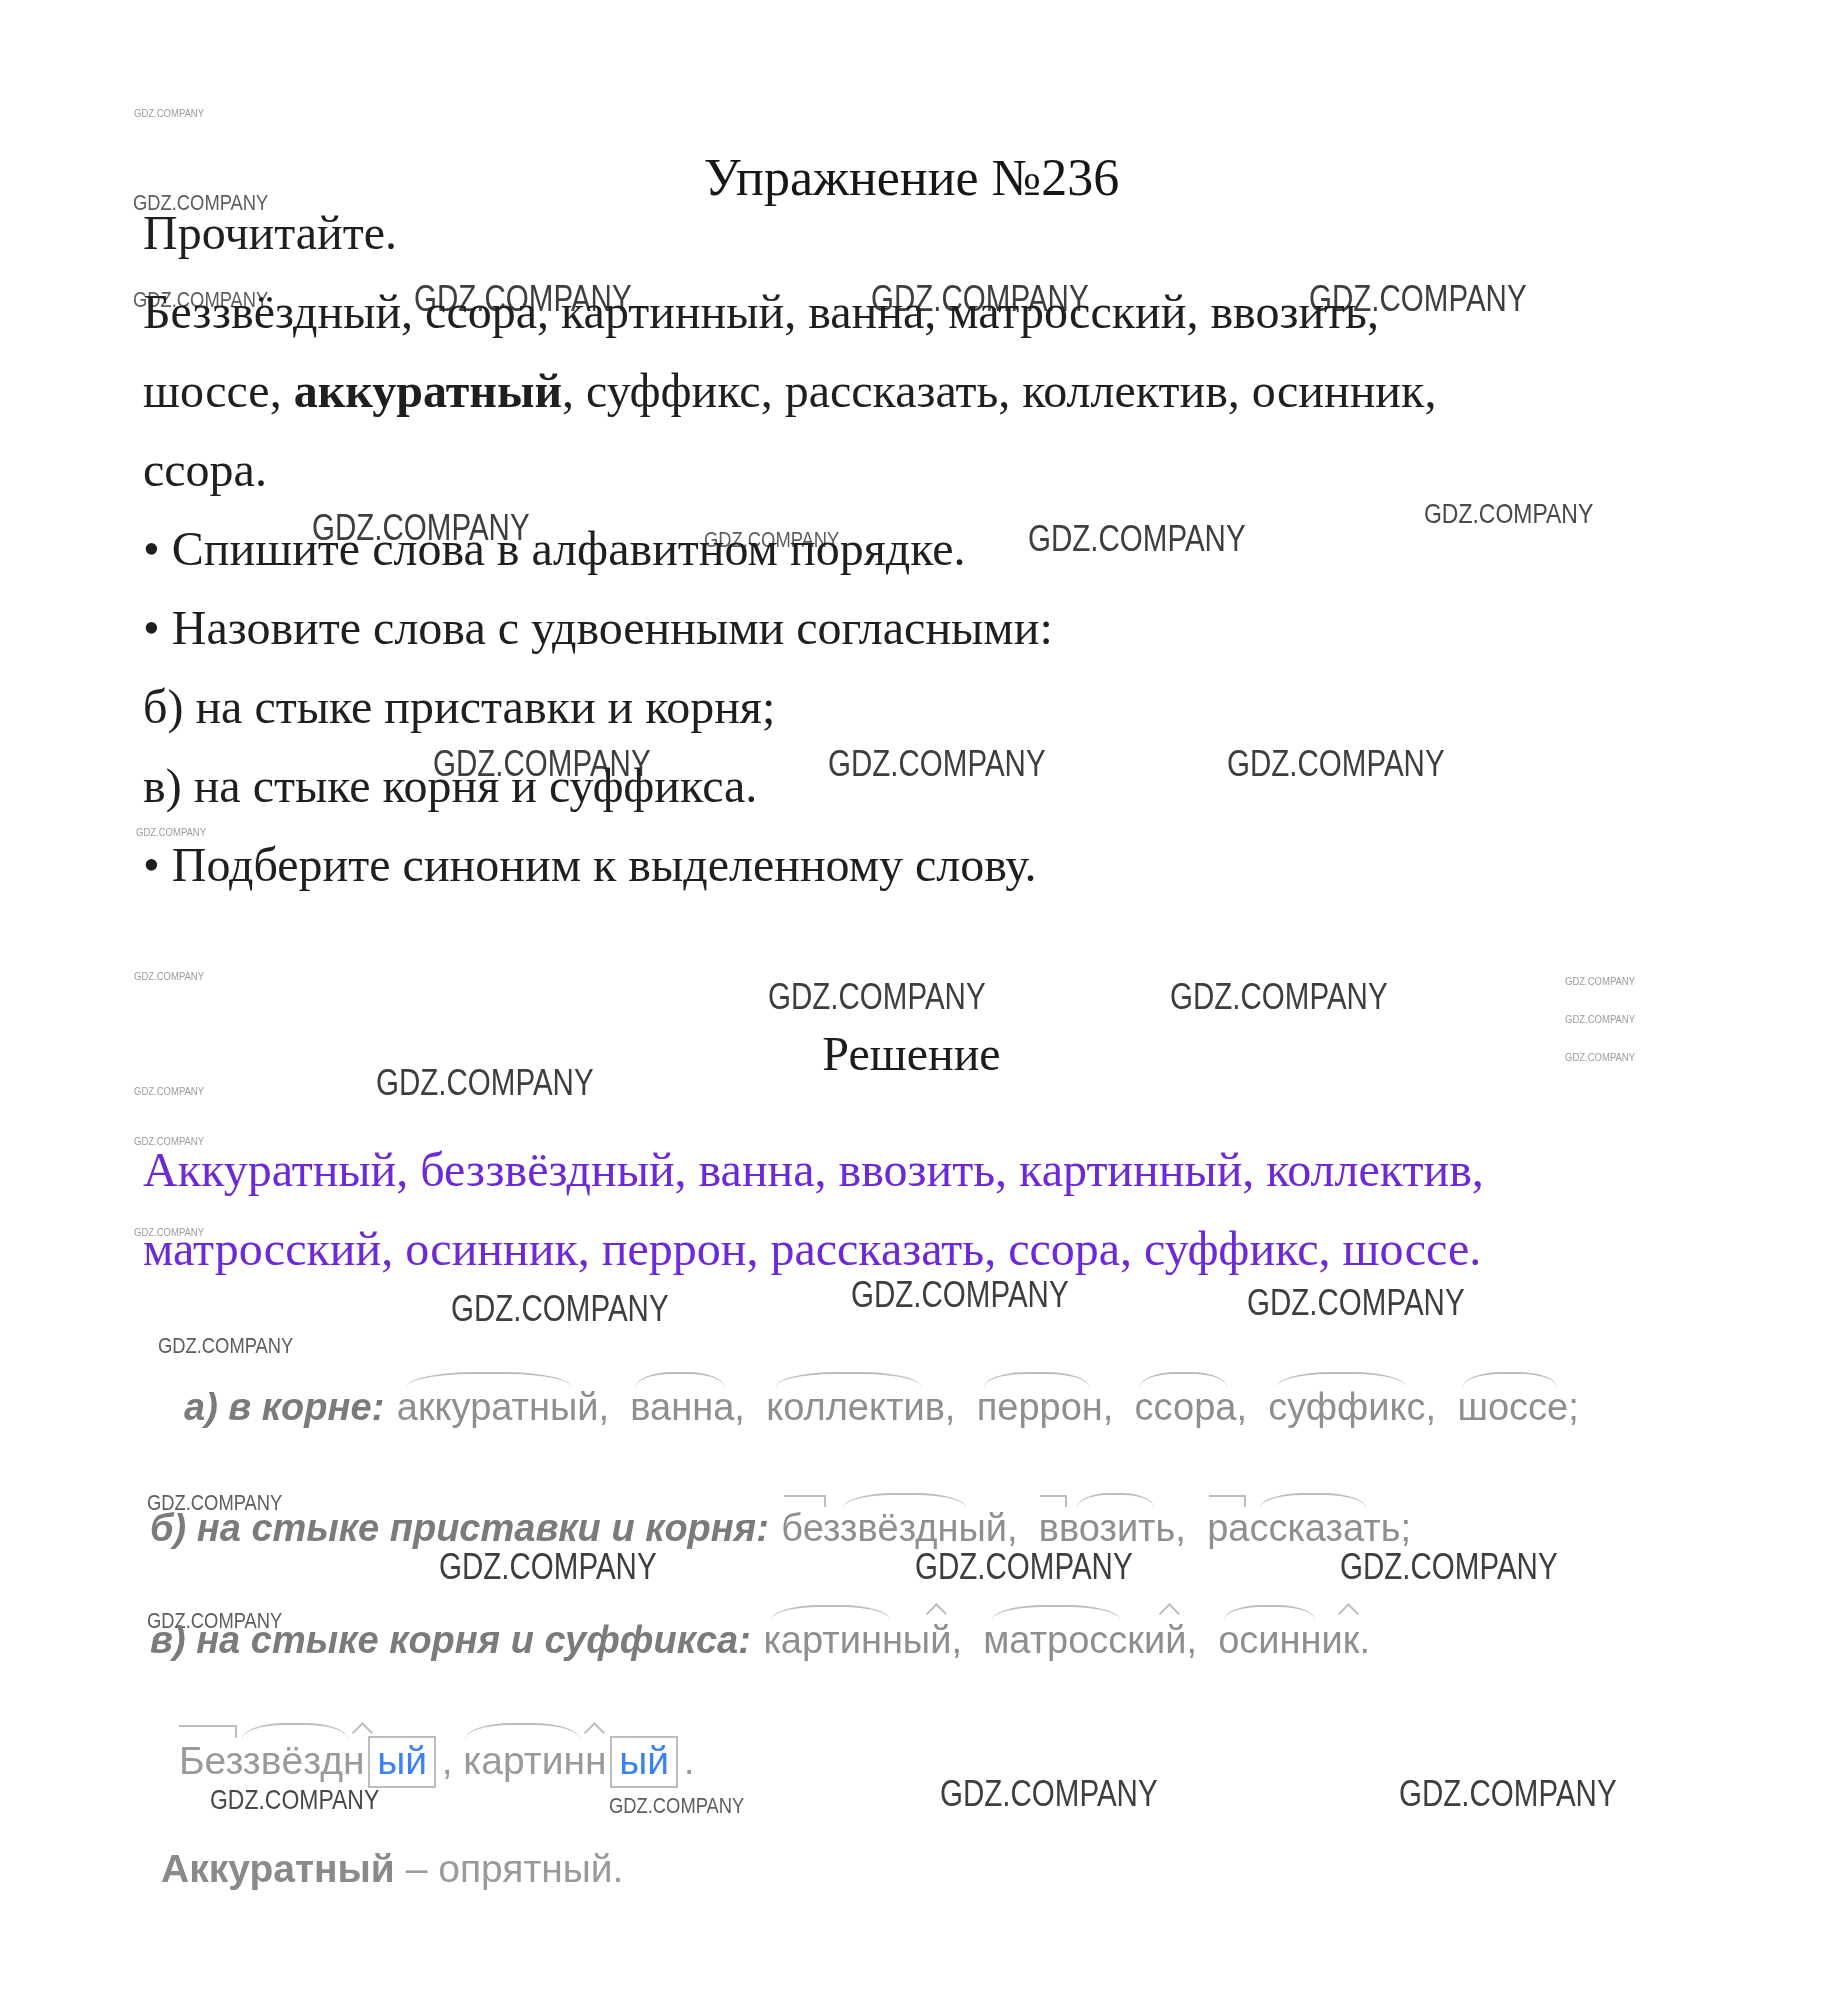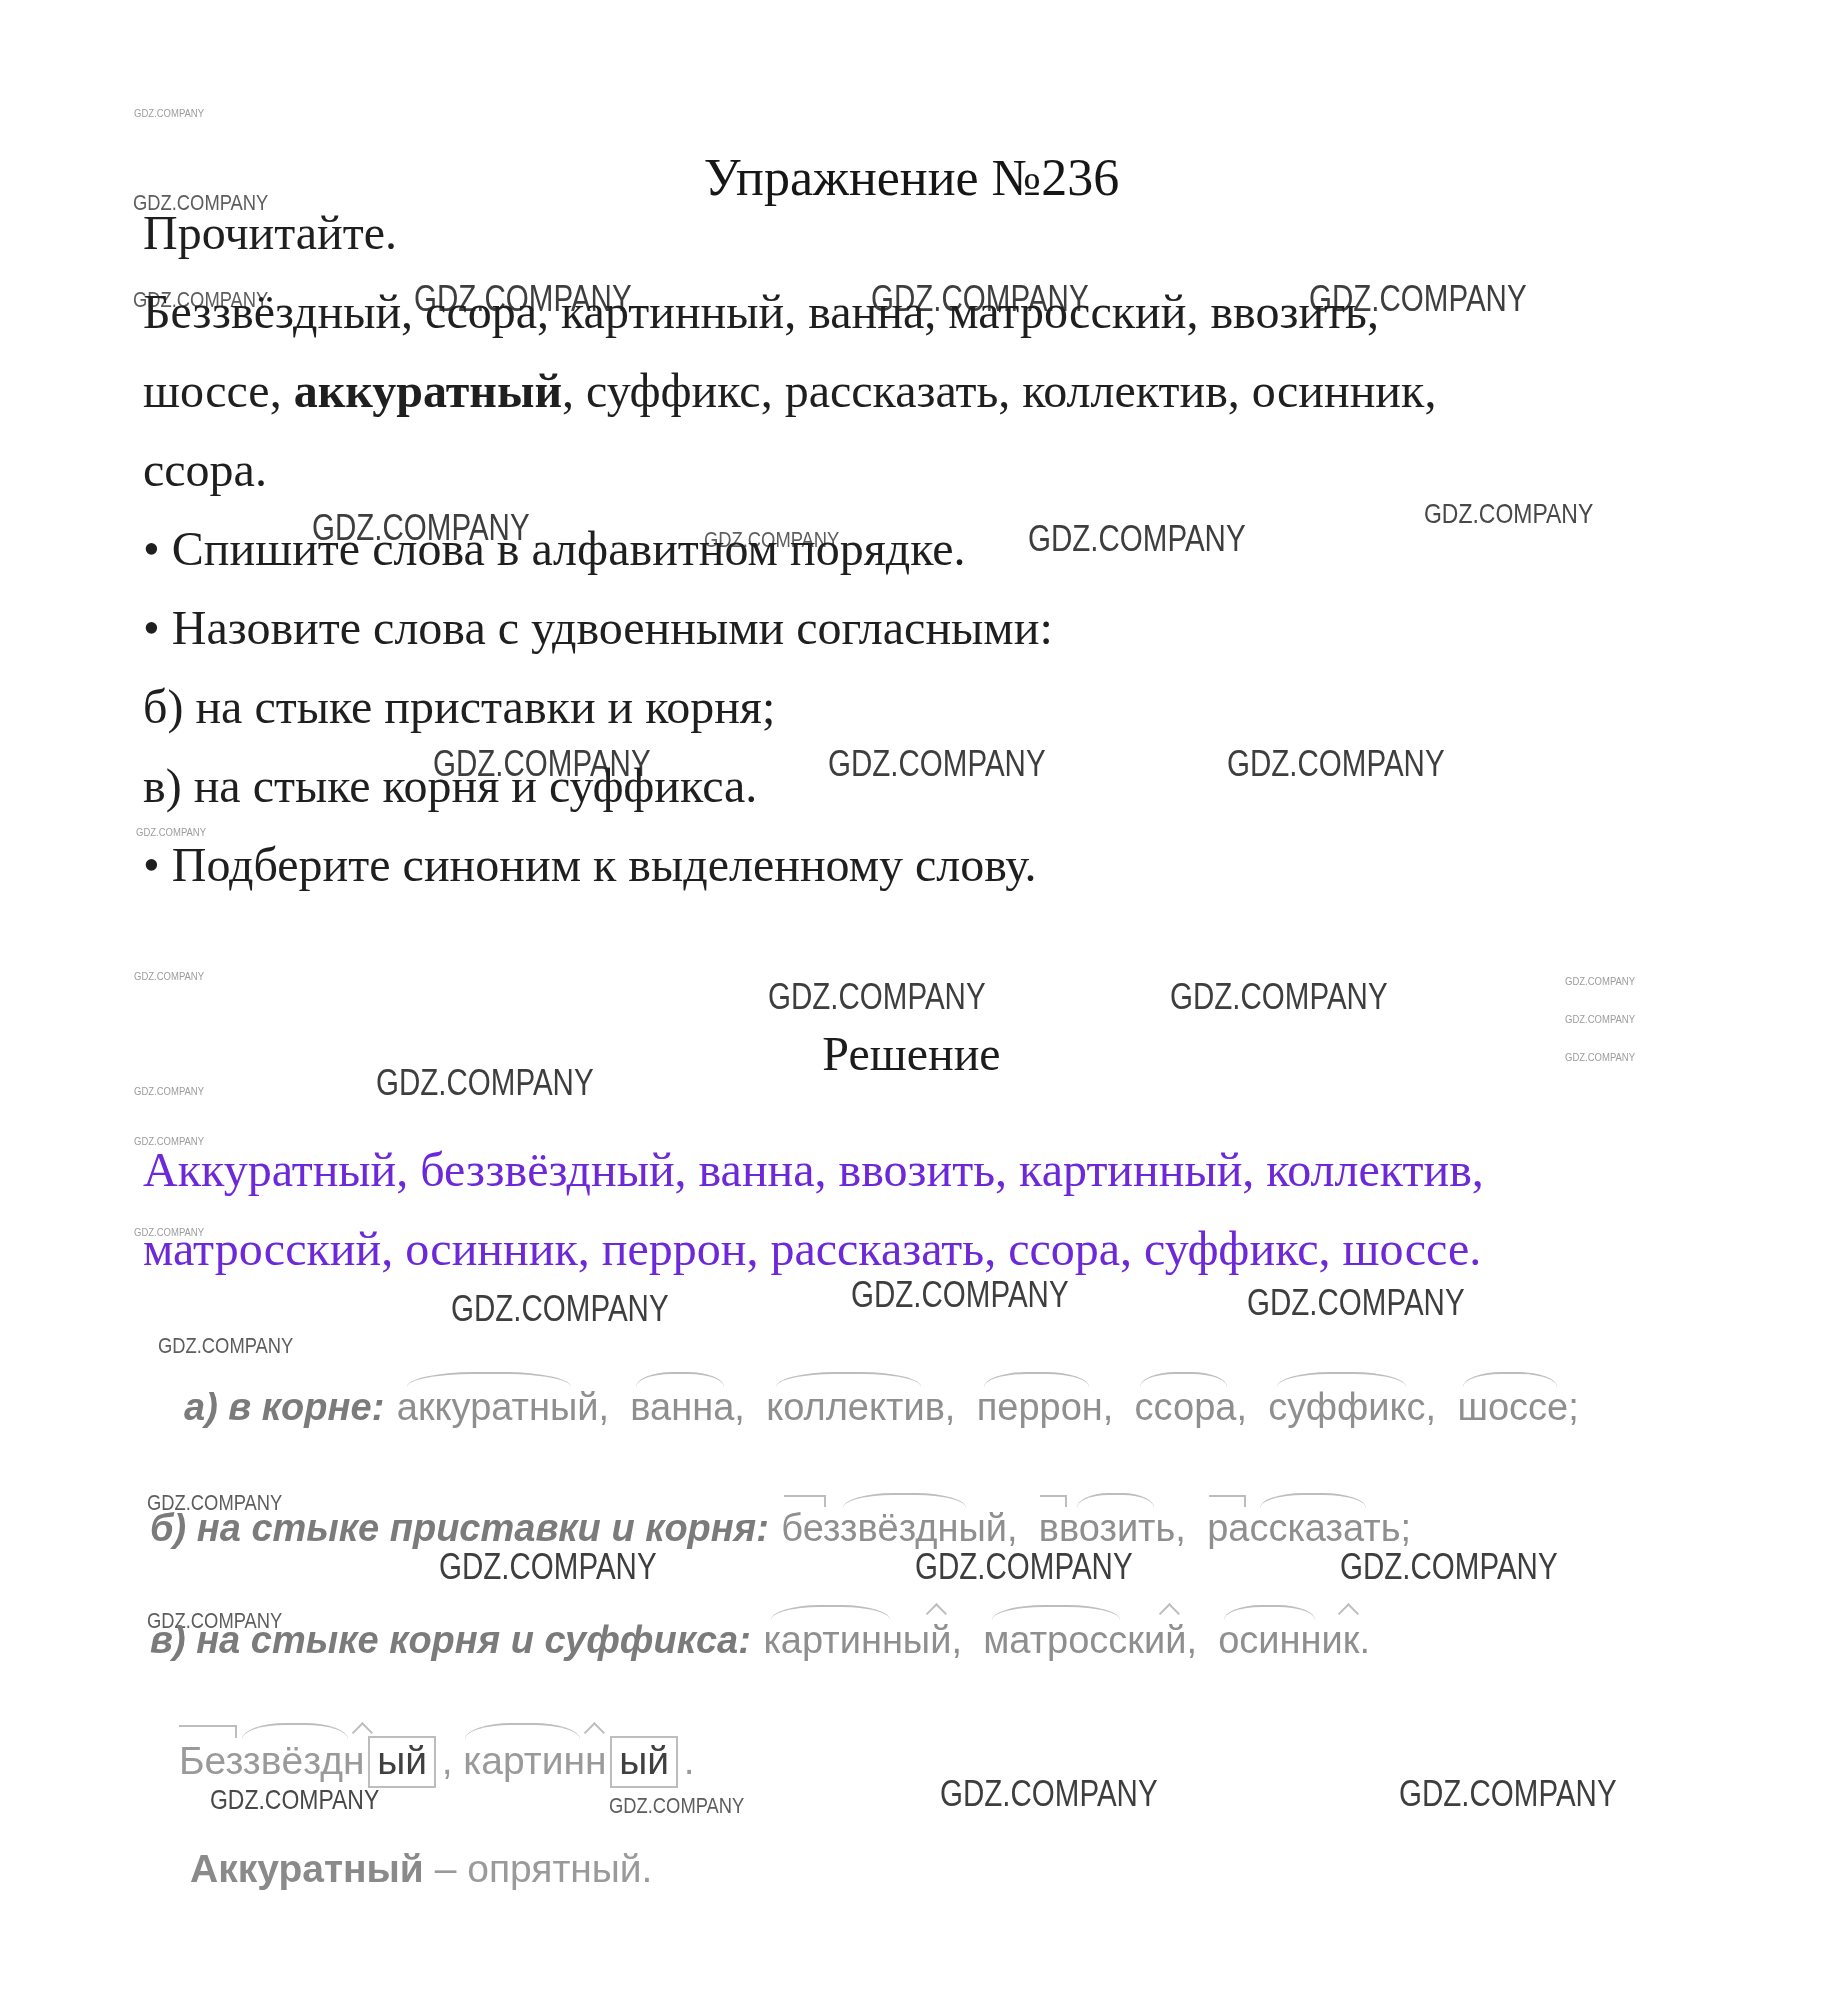--- a/index.html
+++ b/index.html
@@ -56,24 +56,24 @@
     font-family:"Liberation Sans",sans-serif;font-size:39px;color:#9a9a9a;
     white-space:nowrap;z-index:2;
   }
   .mword{position:relative;display:inline-block;}
   .mark{position:absolute;border-color:#bdbdbd;}
   .m-pref{top:-14.3px;height:11.6px;border-top:2.7px solid #bdbdbd;border-right:2.7px solid #bdbdbd;}
   .m-arc{top:-16px;height:14.3px;border-top:2.7px solid #bdbdbd;border-radius:50% 50% 0 0 / 120% 120% 0 0;}
   .m-caret{top:-14.3px;width:13.4px;height:13.4px;border-top:2.7px solid #bdbdbd;border-right:2.7px solid #bdbdbd;transform:rotate(-45deg);}
   .ebox{
     display:inline-block;border:2.7px solid #bdbdbd;padding:0.9px 7.2px 2.7px 7.2px;
-    margin:0 5.4px 0 3.6px;color:#404040;
+    margin:0 5.4px 0 3.6px;color:#3b82f6;
   }
   .synonym-line{
-    position:absolute;left:190px;top:1847px;
+    position:absolute;left:161px;top:1847px;
     font-family:"Liberation Sans",sans-serif;font-size:39px;color:#9a9a9a;
     white-space:nowrap;z-index:2;
   }
   .synonym-line b{color:#8a8a8a;font-weight:700;}
   
   .wm{
     position:absolute;display:inline-block;white-space:nowrap;z-index:1;
     font-family:"Liberation Sans",sans-serif;
     transform:scaleX(.82);transform-origin:0 50%;
   }

